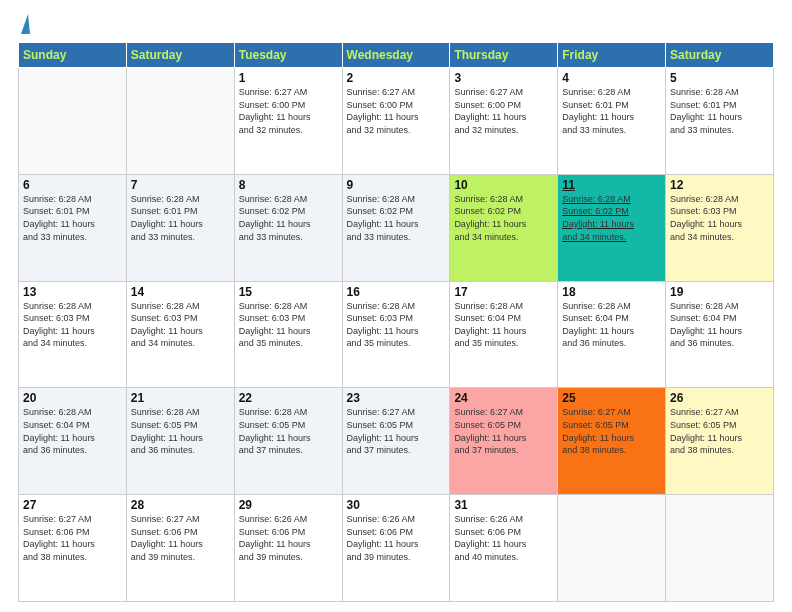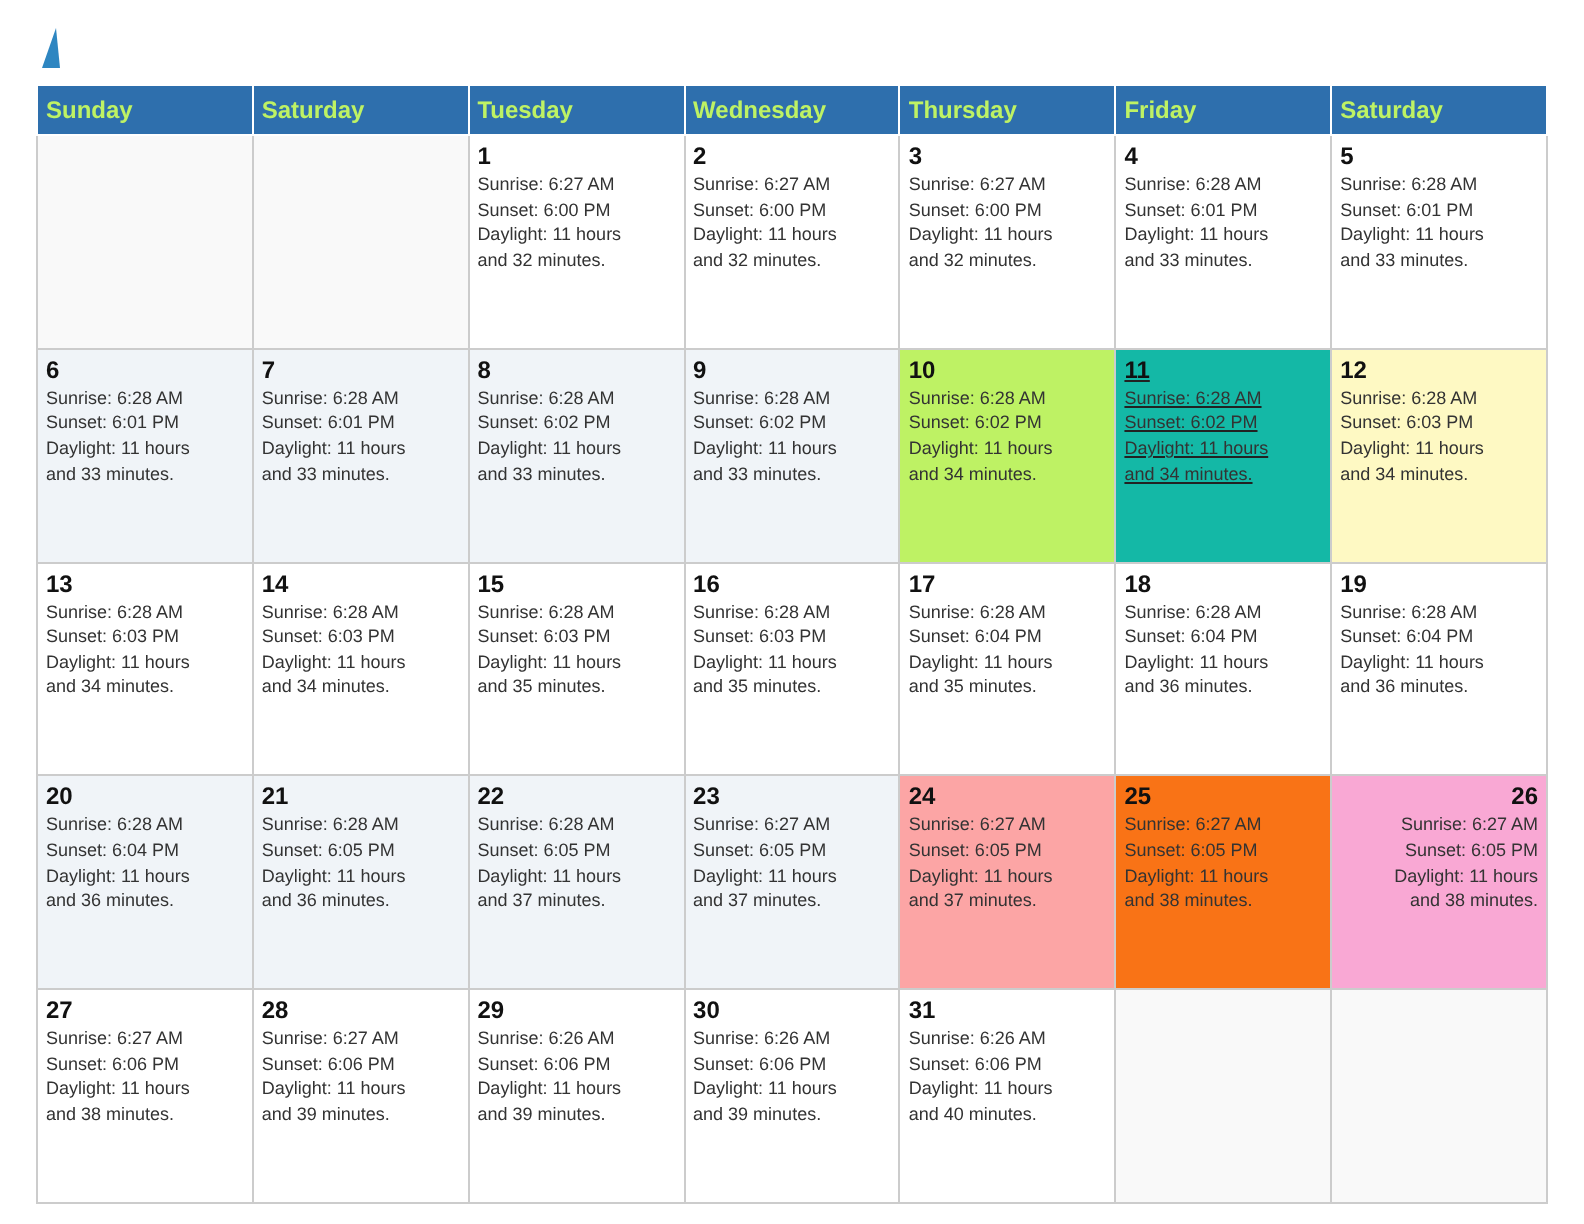--- a/index.html
+++ b/index.html
@@ -317,21 +317,21 @@
 Daylight: 11 hours
 and 37 minutes.</div>
           </td>
           <td style="background: #f97316;">
             <span class="day-num">25</span>
             <div class="day-info" style="white-space: pre-line;">Sunrise: 6:27 AM
 Sunset: 6:05 PM
 Daylight: 11 hours
 and 38 minutes.</div>
           </td>
-          <td style="background: #f9a8d4; text-align: right;">
+          <td style="background: #fef9c3;">
             <span class="day-num">26</span>
             <div class="day-info" style="white-space: pre-line;">Sunrise: 6:27 AM
 Sunset: 6:05 PM
 Daylight: 11 hours
 and 38 minutes.</div>
           </td>
         </tr>
         <tr>
           <td>
             <span class="day-num">27</span>

